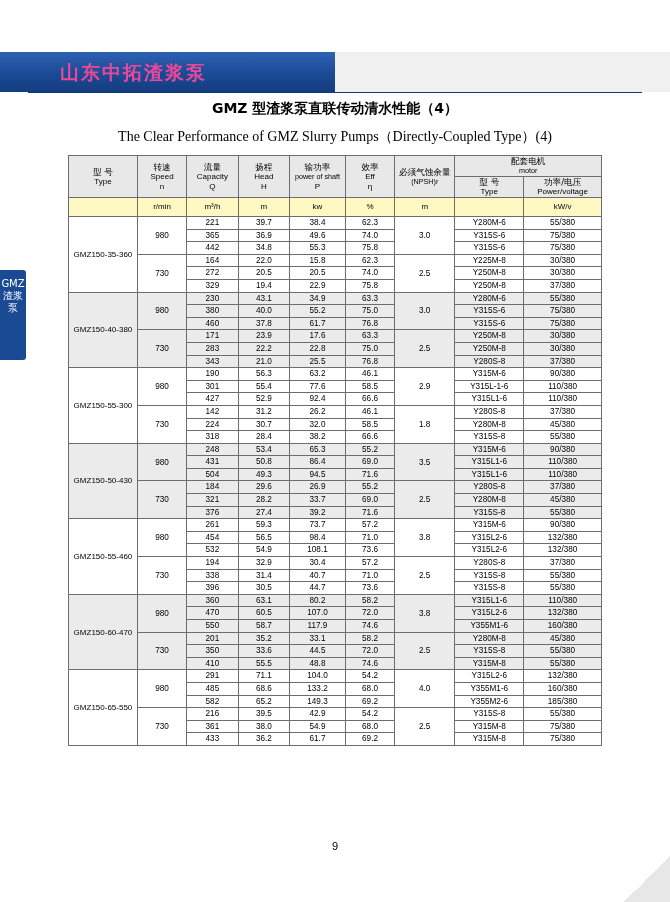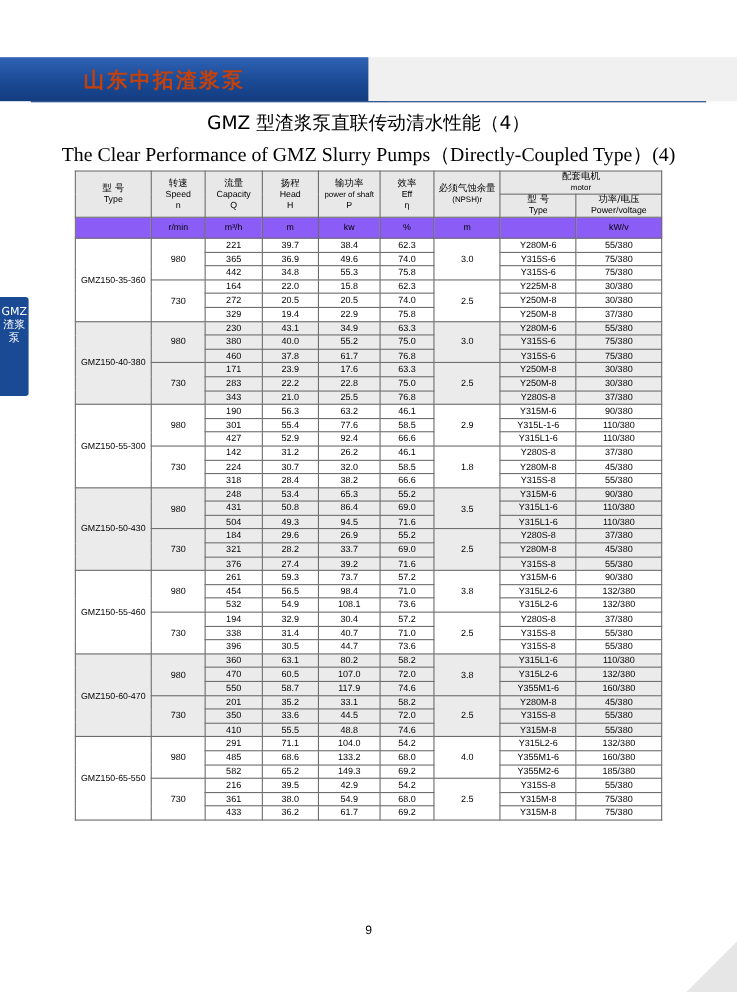--- a/index.html
+++ b/index.html
@@ -19,47 +19,47 @@
     position:absolute;left:0;top:0;width:335px;height:40px;
     background:#1f4f9c;
     background:linear-gradient(180deg,#2f62b4 0%, #1b4a95 55%, #143c80 100%);
   }
   .banner .left-block:after{
     content:"";position:absolute;right:-18px;top:0;
     border-top:40px solid transparent;
     border-left:18px solid #143c80;
   }
   .banner .cn-title{
-    position:absolute;left:76px;top:8px;
-    color:#c2410c;font-size:19px;font-weight:bold;
+    position:absolute;left:60px;top:8px;
+    color:#ec4899;font-size:19px;font-weight:bold;
     letter-spacing:2px;
     font-family:"DejaVu Sans", sans-serif;
   }
   .banner .right-block{
     position:absolute;left:335px;top:0;width:335px;height:40px;
     background:#f0f0f0;
   }
   .banner .en-title{
     position:absolute;left:90px;top:11px;
     color:#17356f;font-size:15px;font-weight:bold;letter-spacing:2px;
     font-family:"Liberation Serif", serif;
   }
   .rule{
     position:absolute;left:28px;top:92px;width:614px;height:1px;background:#0f3b7e;
   }
 
   
   .doc-title{
     position:absolute;left:0;top:100px;width:670px;text-align:center;
-    font-size:17px;font-weight:normal;color:#000;
+    font-size:14px;font-weight:bold;color:#000;
     font-family:"DejaVu Sans", sans-serif;
   }
   .doc-subtitle{
     position:absolute;left:0;top:128px;width:670px;text-align:center;
-    font-size:18px;color:#000;
+    font-size:14px;color:#000;
     font-family:"Liberation Serif", serif;
   }
 
   
   .side-tab{
     position:absolute;left:0;top:270px;width:26px;height:90px;
     background:#1b4a95;
     border-radius:0 3px 3px 0;
     color:#fff;font-size:10px;line-height:12px;
     text-align:center;padding-top:8px;box-sizing:border-box;
@@ -82,21 +82,21 @@
     font-weight:normal;
   }
   thead td{
     background:#e8e8e8;
     font-size:8.4px;
     line-height:10px;
   }
   .hdr-cn{font-family:"DejaVu Sans", sans-serif;font-size:8.6px;}
   .hdr-en{font-size:8px;}
   .hdr-sub{font-size:7.2px;}
-  .unit-row td{height:18px;background:#8b5cf6;font-size:8px;}
+  .unit-row td{height:18px;background:#fef9c3;font-size:8px;}
   .model-cell{
     font-size:8px;
     width:62px;
   }
   .grp-shade td{background:#ebebeb;}
   .datacell{height:11.6px;line-height:11.6px;}
   .speed-cell{width:44px;}
   .col-q{width:46px;}
   .col-h{width:46px;}
   .col-p{width:50px;}

